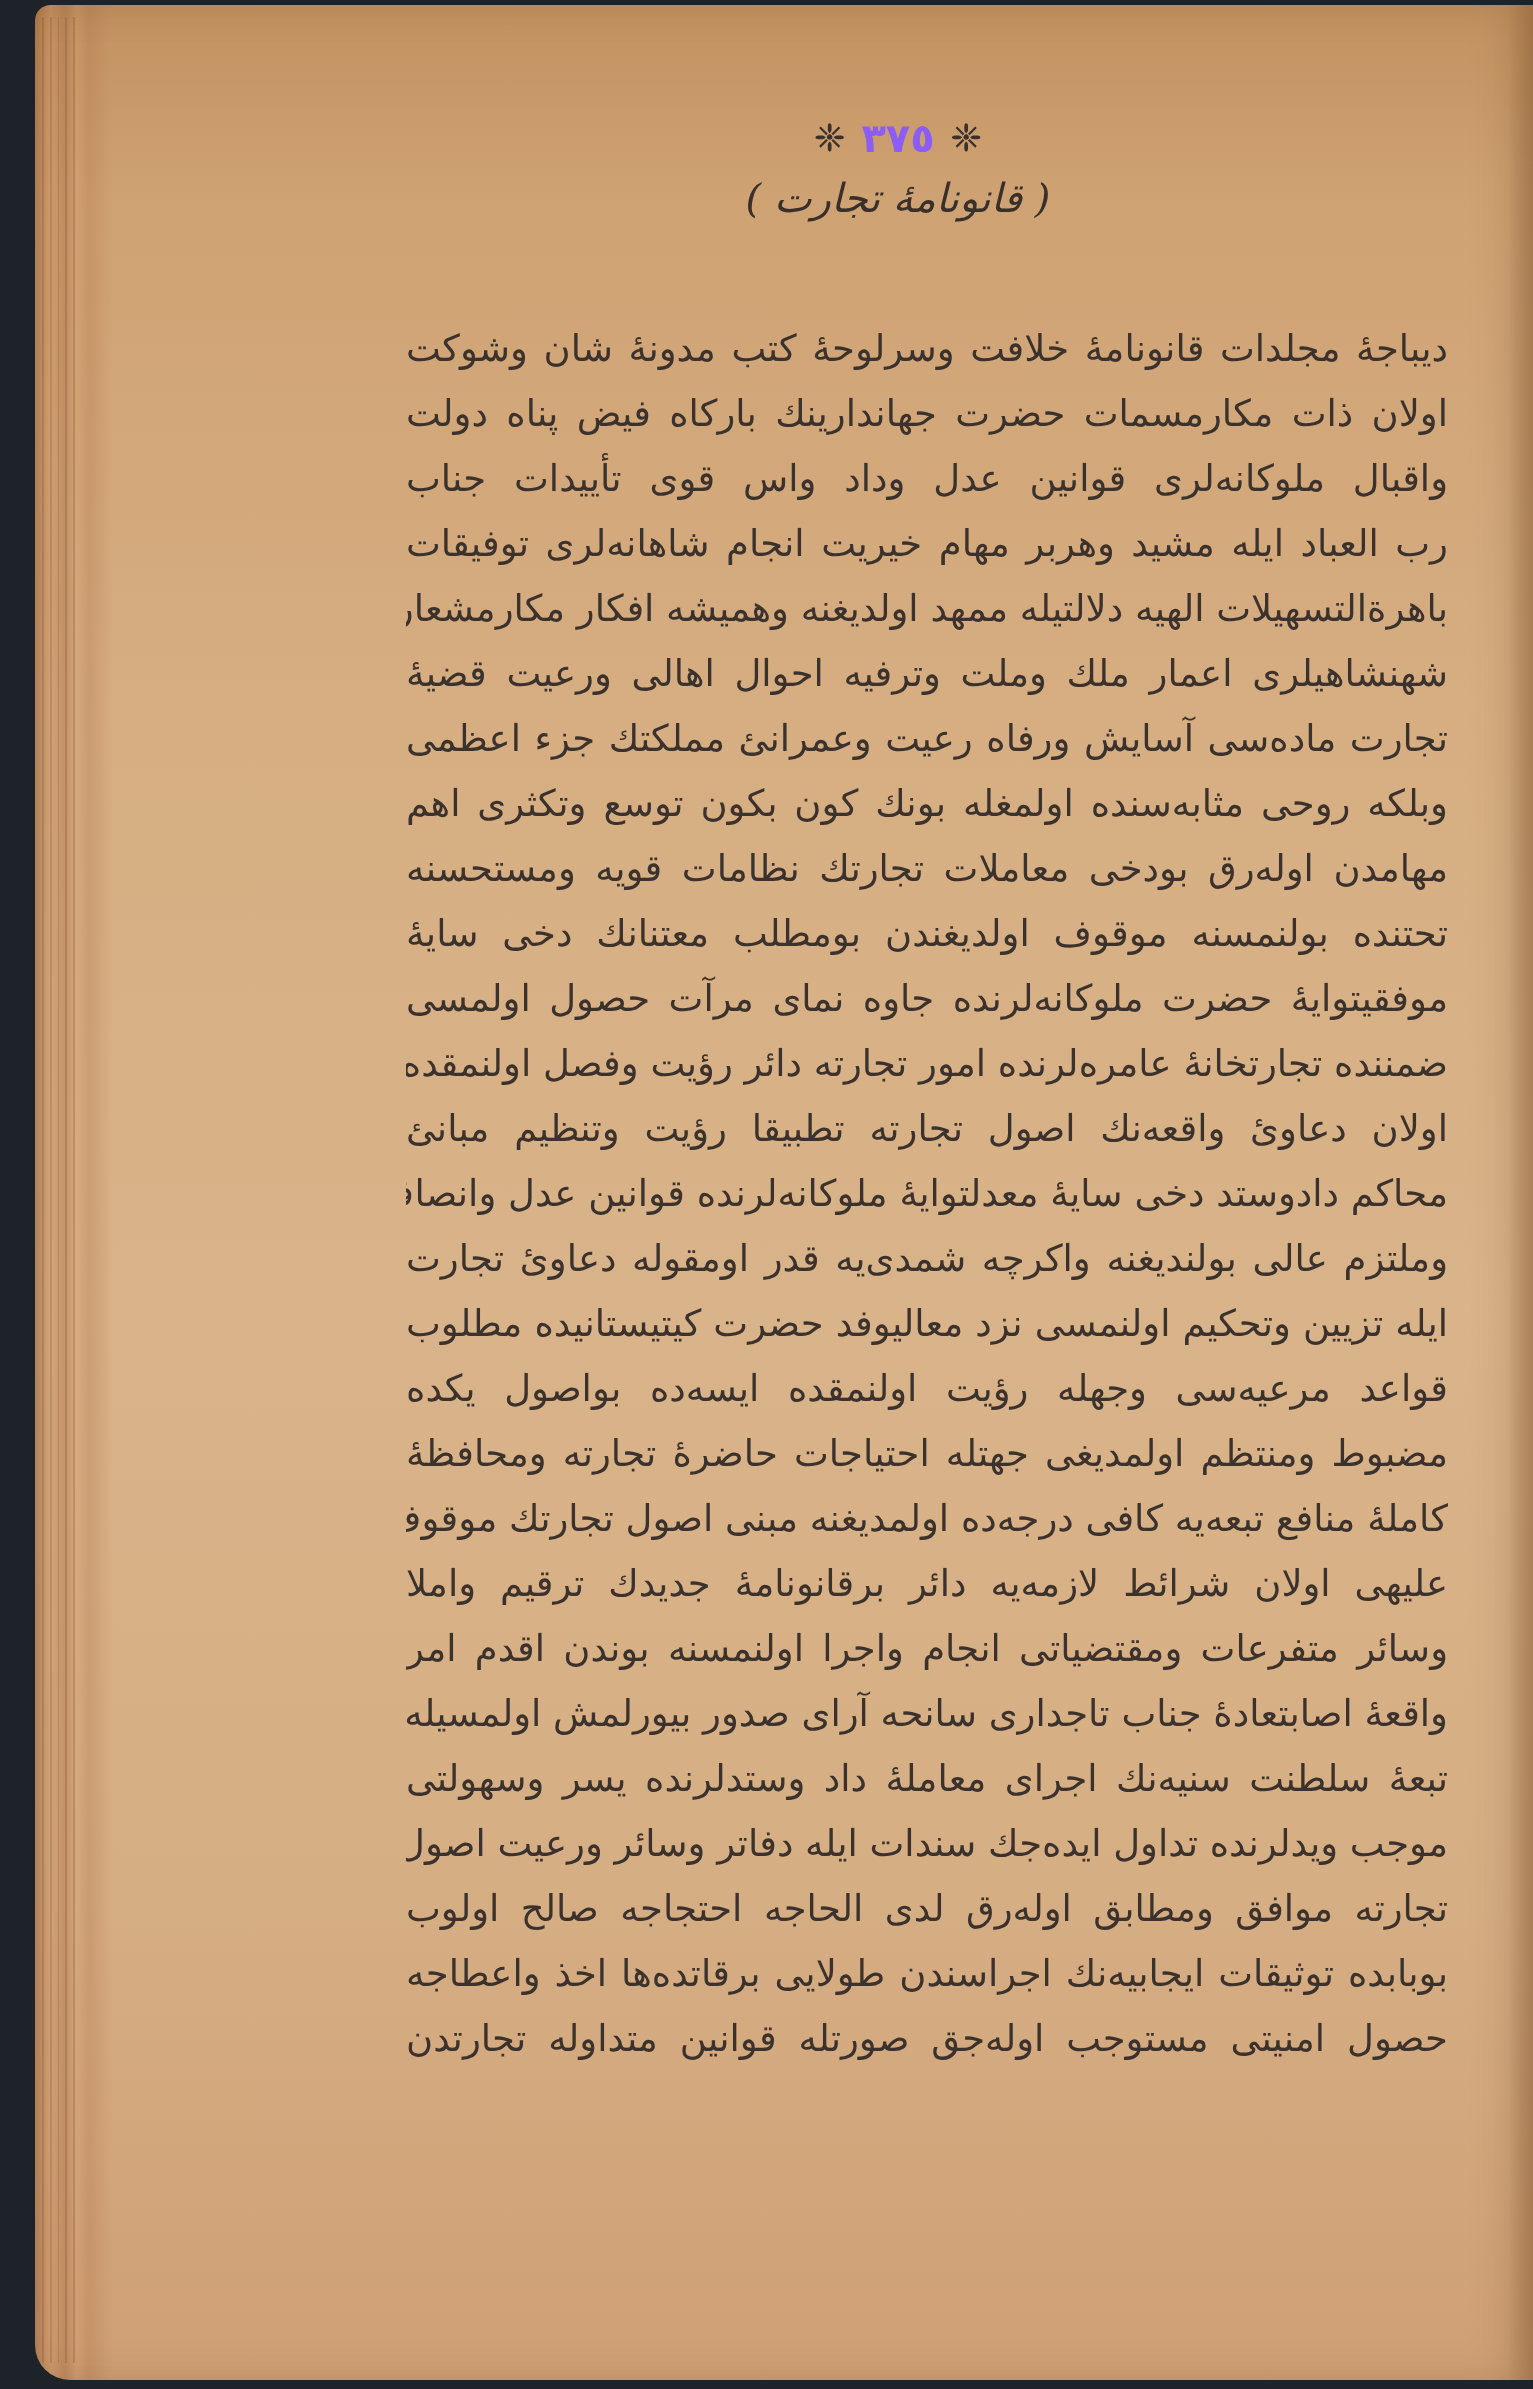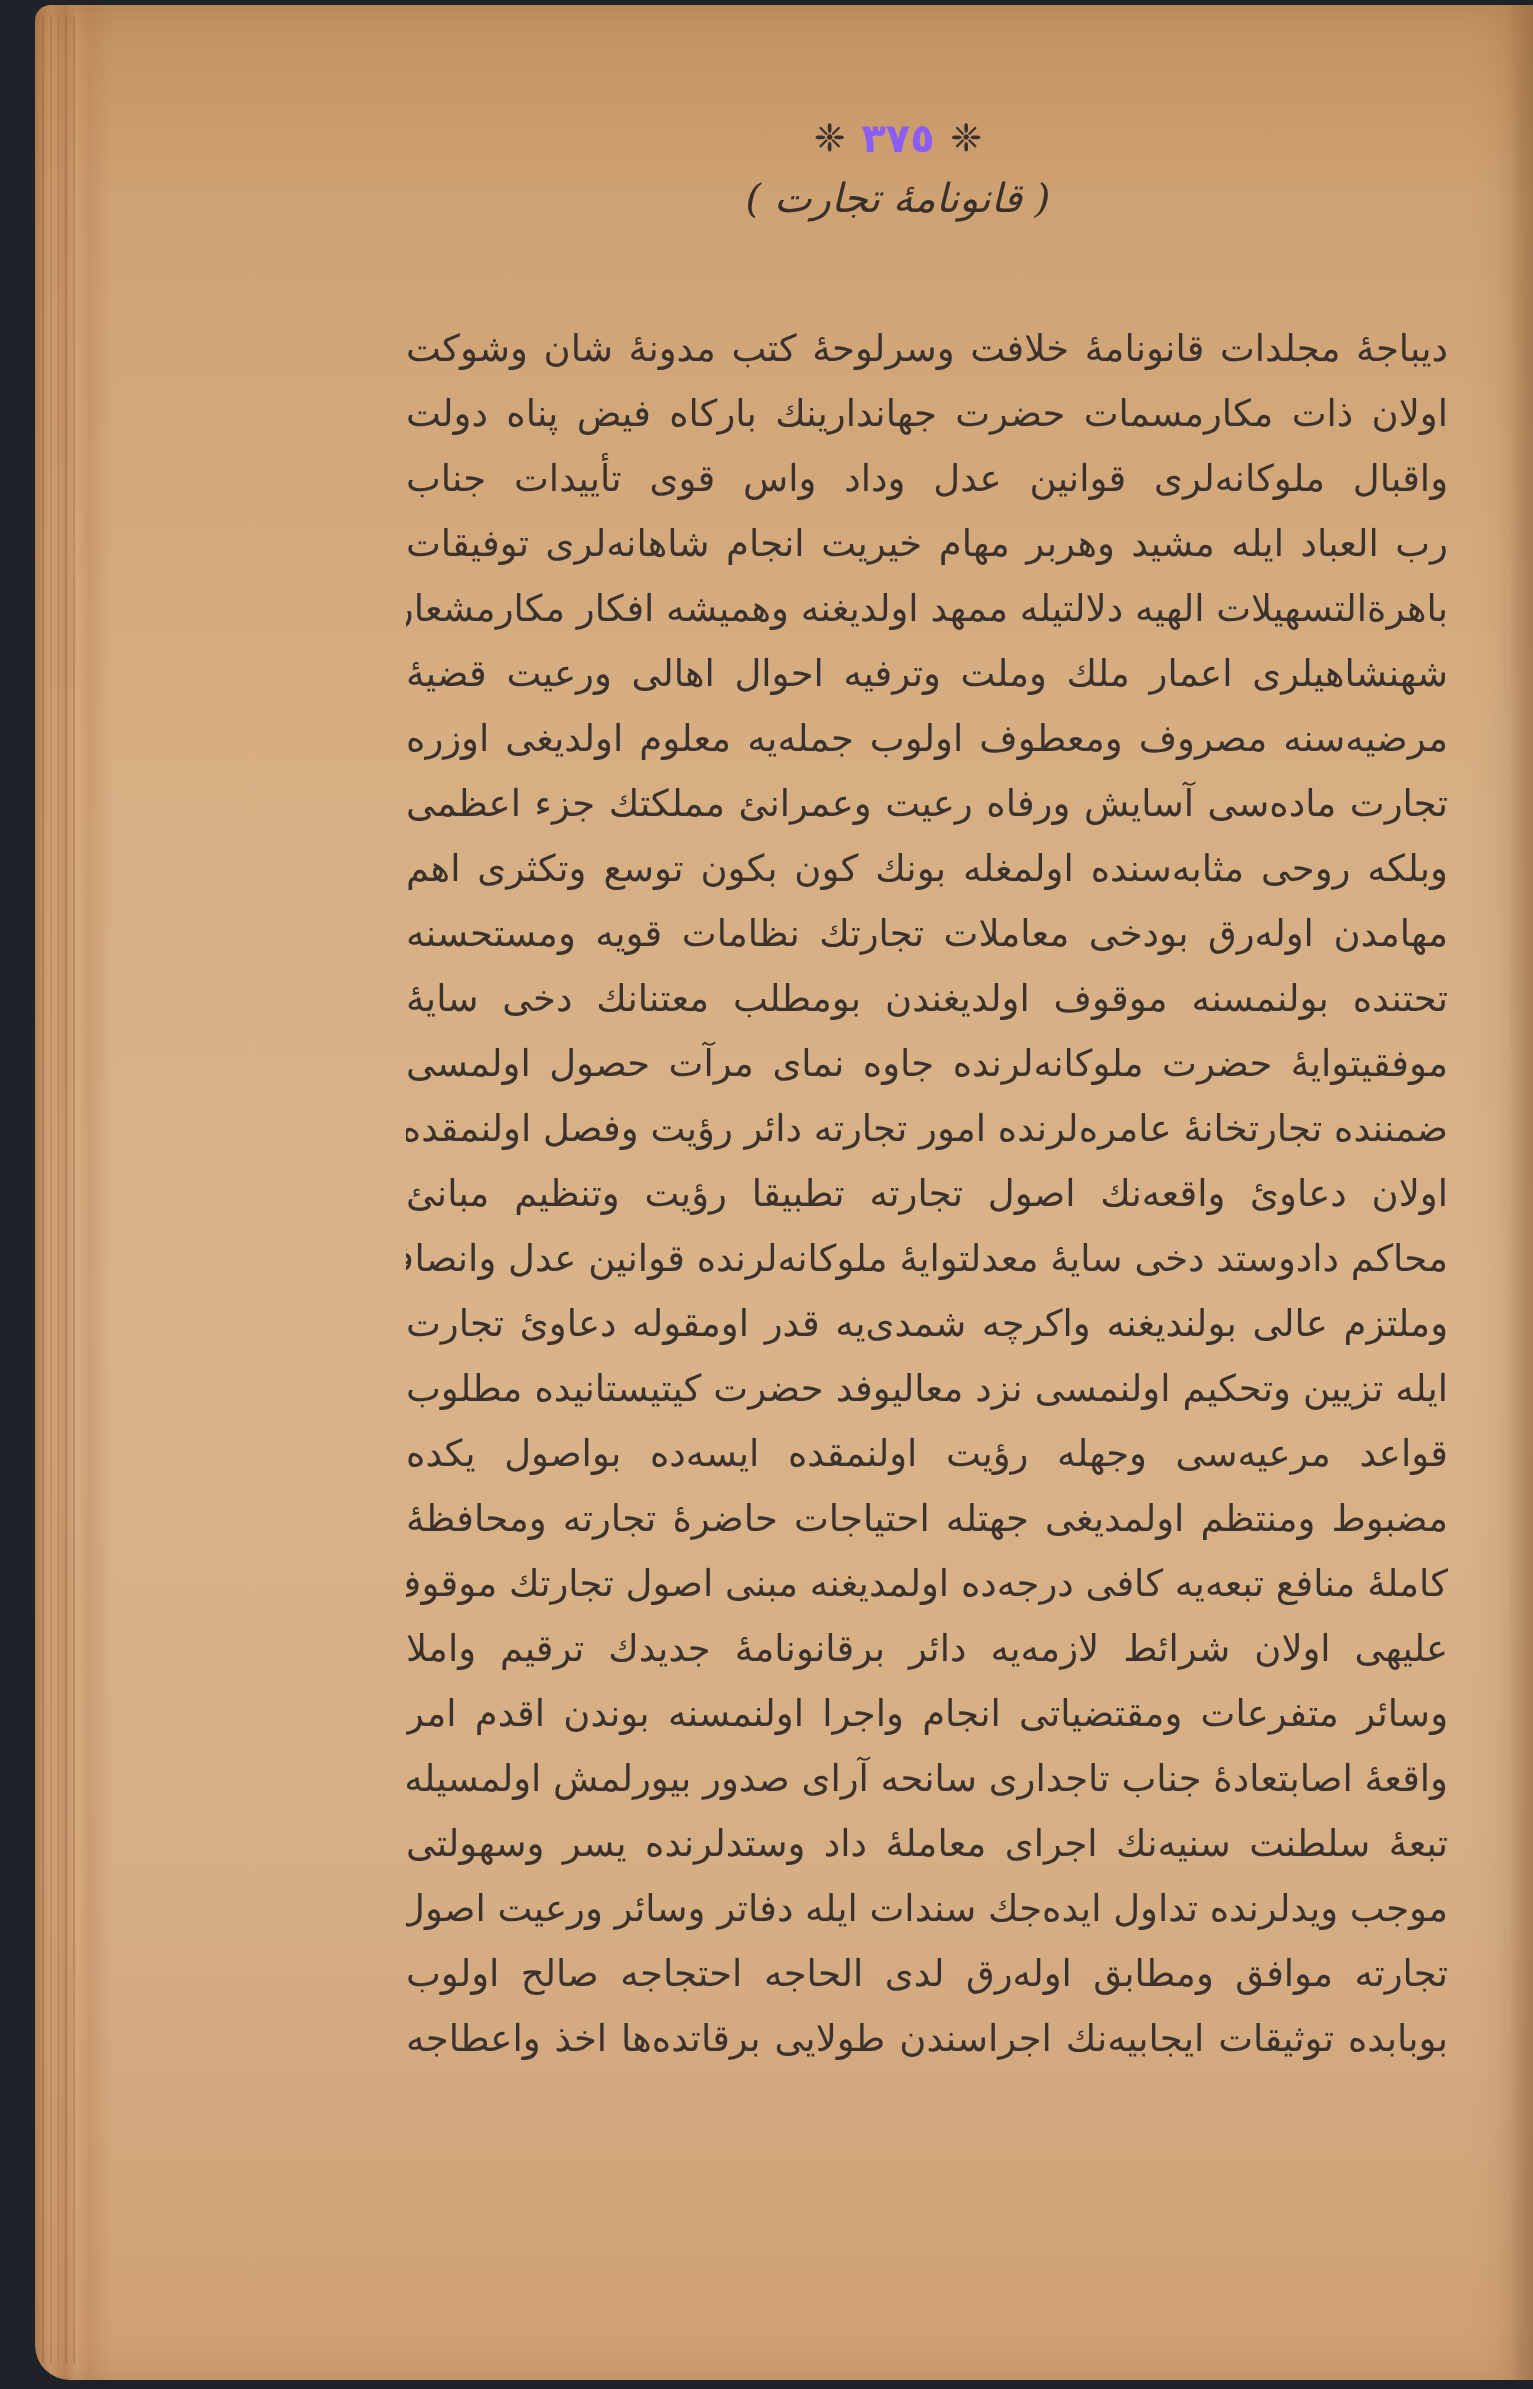--- a/index.html
+++ b/index.html
@@ -140,36 +140,36 @@
     <div class="running-title">( قانونامهٔ تجارت )</div>
   </div>
 
   <div class="body-text">
     <div class="line">دیباجهٔ مجلدات قانونامهٔ خلافت وسرلوحهٔ کتب مدونهٔ شان وشوکت</div>
     <div class="line">اولان ذات مکارمسمات حضرت جهاندارینك بارکاه فیض پناه دولت</div>
     <div class="line">واقبال ملوکانه‌لری قوانین عدل وداد واس قوی تأییدات جناب</div>
     <div class="line">رب العباد ایله مشید وهربر مهام خیریت انجام شاهانه‌لری توفیقات</div>
     <div class="line">باهرةالتسهیلات الهیه دلالتیله ممهد اولدیغنه وهمیشه افکار مکارمشعار</div>
     <div class="line">شهنشاهیلری اعمار ملك وملت وترفیه احوال اهالی ورعیت قضیهٔ</div>
-    <div class="line">مرضیه‌سنه مصروف ومعطوف اولوب جمله‌یه معلوم اولدیغی اوزره</div>
     <div class="line">تجارت ماده‌سی آسایش ورفاه رعیت وعمرانئ مملکتك جزء اعظمی</div>
     <div class="line">وبلکه روحی مثابه‌سنده اولمغله بونك کون بکون توسع وتکثری اهم</div>
     <div class="line">مهامدن اوله‌رق بودخی معاملات تجارتك نظامات قویه ومستحسنه</div>
     <div class="line">تحتنده بولنمسنه موقوف اولدیغندن بومطلب معتنانك دخی سایهٔ</div>
     <div class="line">موفقیتوایهٔ حضرت ملوکانه‌لرنده جاوه نمای مرآت حصول اولمسی</div>
     <div class="line">ضمننده تجارتخانهٔ عامره‌لرنده امور تجارته دائر رؤیت وفصل اولنمقده</div>
     <div class="line">اولان دعاویٔ واقعه‌نك اصول تجارته تطبیقا رؤیت وتنظیم مبانئ</div>
     <div class="line">محاکم دادوستد دخی سایهٔ معدلتوایهٔ ملوکانه‌لرنده قوانین عدل وانصاف</div>
     <div class="line">وملتزم عالی بولندیغنه واکرچه شمدی‌یه قدر اومقوله دعاویٔ تجارت</div>
     <div class="line">ایله تزیین وتحکیم اولنمسی نزد معالیوفد حضرت کیتیستانیده مطلوب</div>
     <div class="line">قواعد مرعیه‌سی وجهله رؤیت اولنمقده ایسه‌ده بواصول یکده</div>
     <div class="line">مضبوط ومنتظم اولمدیغی جهتله احتیاجات حاضرهٔ تجارته ومحافظهٔ</div>
     <div class="line">کاملهٔ منافع تبعه‌یه کافی درجه‌ده اولمدیغنه مبنی اصول تجارتك موقوف</div>
     <div class="line">علیهی اولان شرائط لازمه‌یه دائر برقانونامهٔ جدیدك ترقیم واملا</div>
     <div class="line">وسائر متفرعات ومقتضیاتی انجام واجرا اولنمسنه بوندن اقدم امر</div>
     <div class="line">واقعهٔ اصابتعادهٔ جناب تاجداری سانحه آرای صدور بیورلمش اولمسیله</div>
     <div class="line">تبعهٔ سلطنت سنیه‌نك اجرای معاملهٔ داد وستدلرنده یسر وسهولتی</div>
     <div class="line">موجب ویدلرنده تداول ایده‌جك سندات ایله دفاتر وسائر ورعیت اصول</div>
     <div class="line">تجارته موافق ومطابق اوله‌رق لدی الحاجه احتجاجه صالح اولوب</div>
     <div class="line">بوبابده توثیقات ایجابیه‌نك اجراسندن طولایی برقاتده‌ها اخذ واعطاجه</div>
+    <div class="line last">حصول امنیتی مستوجب اوله‌جق صورتله قوانین متداوله تجارتدن</div>
   </div>
 </div>
 
 
 </body></html>

